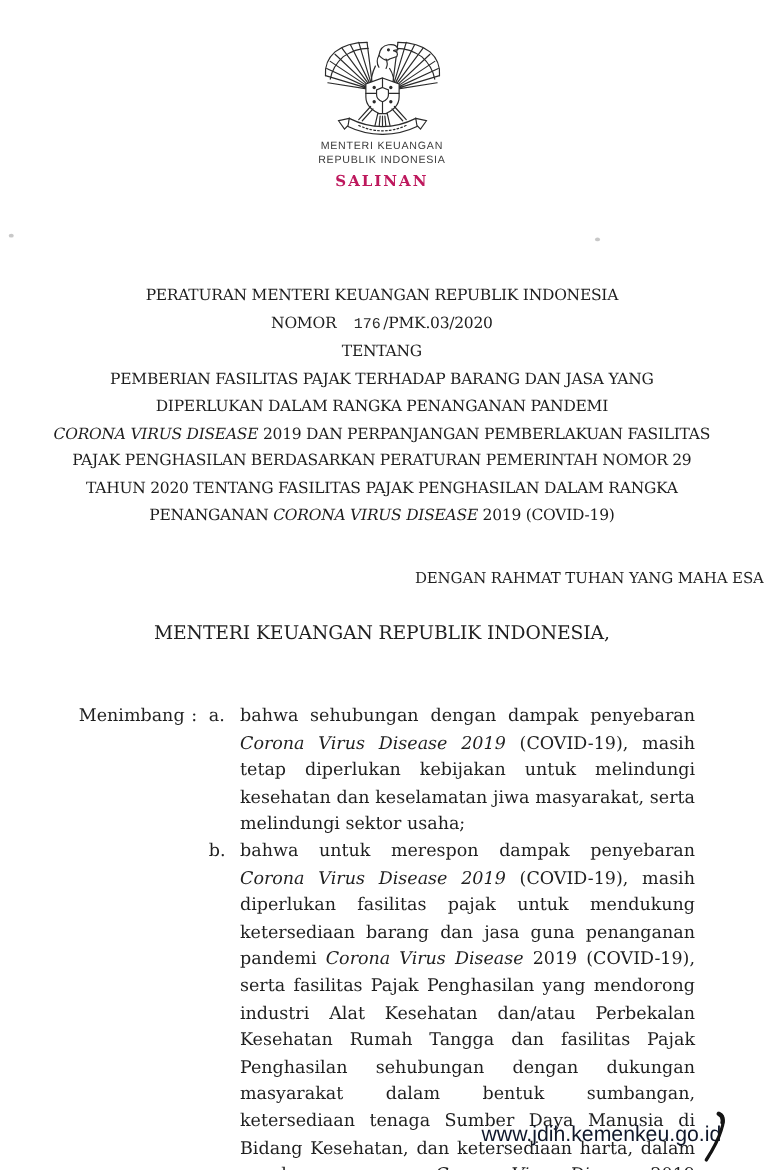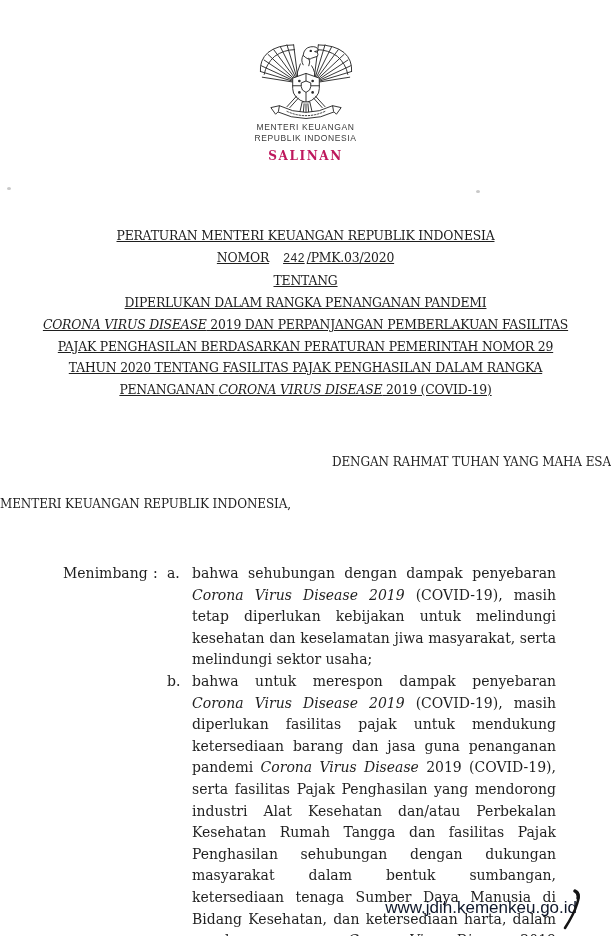--- a/index.html
+++ b/index.html
@@ -3,46 +3,46 @@
 <meta charset="utf-8">
 <style>
   html,body{margin:0;padding:0;}
   body{
     width:611px;height:936px;background:#ffffff;position:relative;overflow:hidden;
     font-family:"DejaVu Serif", serif;color:#1f1f1f;
   }
   .page{position:absolute;inset:0;background:#fff;}
 
   
-  .header{position:absolute;top:43px;left:0;right:0;text-align:center;}
+  .header{position:absolute;top:32px;left:0;right:0;text-align:center;}
   .emblem{display:block;margin:0 auto;width:96px;height:76px;}
   .ministry{
     margin-top:3px;font-family:"Liberation Sans", sans-serif;font-size:8.5px;
     line-height:11px;letter-spacing:.6px;color:#3a3a3a;
   }
   .salinan{
     margin-top:5px;font-size:12px;font-weight:bold;letter-spacing:1.6px;color:#be185d;
   }
 
   
-  .title-block{position:absolute;top:225px;left:0;right:0;text-align:center;text-decoration:underline;}
+  .title-block{position:absolute;top:225px;left:0;right:0;text-align:center;}
   .t-line{
     font-size:12.4px;line-height:21.7px;letter-spacing:-0.2px;
     white-space:nowrap;color:#1c1c1c;
   }
   .nomor-number{
     font-family:"Liberation Mono", monospace;font-size:12px;letter-spacing:0;
     margin-left:14px;margin-right:2px;color:#2a2a2a;
   }
 
   
   .invocation{position:absolute;top:455px;left:0;right:0;text-align:right;
     font-size:12px;letter-spacing:-0.1px;white-space:nowrap;}
-  .authority{position:absolute;top:497px;left:0;right:0;
-    font-size:12px;letter-spacing:-0.1px;white-space:nowrap;}
+  .authority{position:absolute;top:497px;left:0;right:0;text-align:center;
+    font-size:15px;letter-spacing:-0.1px;white-space:nowrap;}
 
   
   .considerations{
     position:absolute;top:563px;left:63px;width:493px;
     display:flex;align-items:flex-start;
     font-size:14px;line-height:21.6px;
   }
   .c-label{width:90px;flex:0 0 90px;}
   .c-colon{width:14px;flex:0 0 14px;}
   .c-items{flex:1 1 auto;}
@@ -105,22 +105,23 @@
     </svg>
     <div class="ministry">
       <div>MENTERI KEUANGAN</div>
       <div>REPUBLIK INDONESIA</div>
     </div>
     <div class="salinan">SALINAN</div>
   </div>
 
   <div class="title-block">
     <div class="t-line">PERATURAN MENTERI KEUANGAN REPUBLIK INDONESIA</div>
-    <div class="t-line"><span>NOMOR</span><span class="nomor-number">242</span><span>/PMK.03/2020</span></div>
+    <div class="t-line"><span>NOMOR</span><span class="nomor-number">176</span><span>/PMK.03/2020</span></div>
     <div class="t-line">TENTANG</div>
+    <div class="t-line">PEMBERIAN FASILITAS PAJAK TERHADAP BARANG DAN JASA YANG</div>
     <div class="t-line">DIPERLUKAN DALAM RANGKA PENANGANAN PANDEMI</div>
     <div class="t-line"><i>CORONA VIRUS DISEASE</i> 2019 DAN PERPANJANGAN PEMBERLAKUAN FASILITAS</div>
     <div class="t-line">PAJAK PENGHASILAN BERDASARKAN PERATURAN PEMERINTAH NOMOR 29</div>
     <div class="t-line">TAHUN 2020 TENTANG FASILITAS PAJAK PENGHASILAN DALAM RANGKA</div>
     <div class="t-line">PENANGANAN <i>CORONA VIRUS DISEASE</i> 2019 (COVID-19)</div>
   </div>
 
   <div class="invocation">DENGAN RAHMAT TUHAN YANG MAHA ESA</div>
   <div class="authority">MENTERI KEUANGAN REPUBLIK INDONESIA,</div>
 

